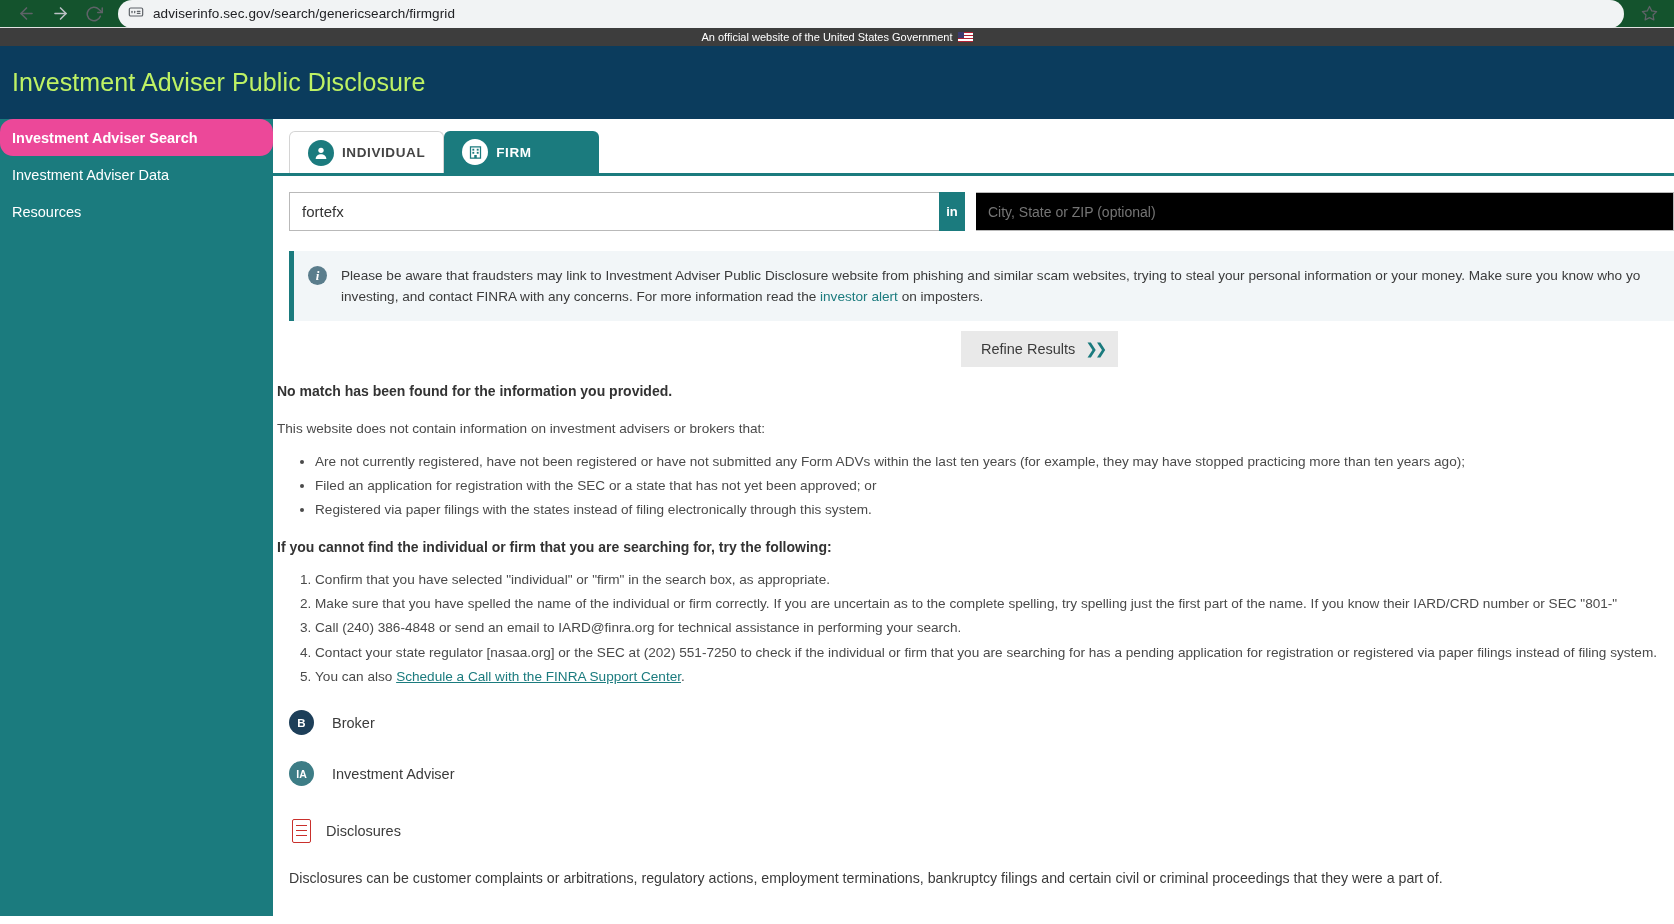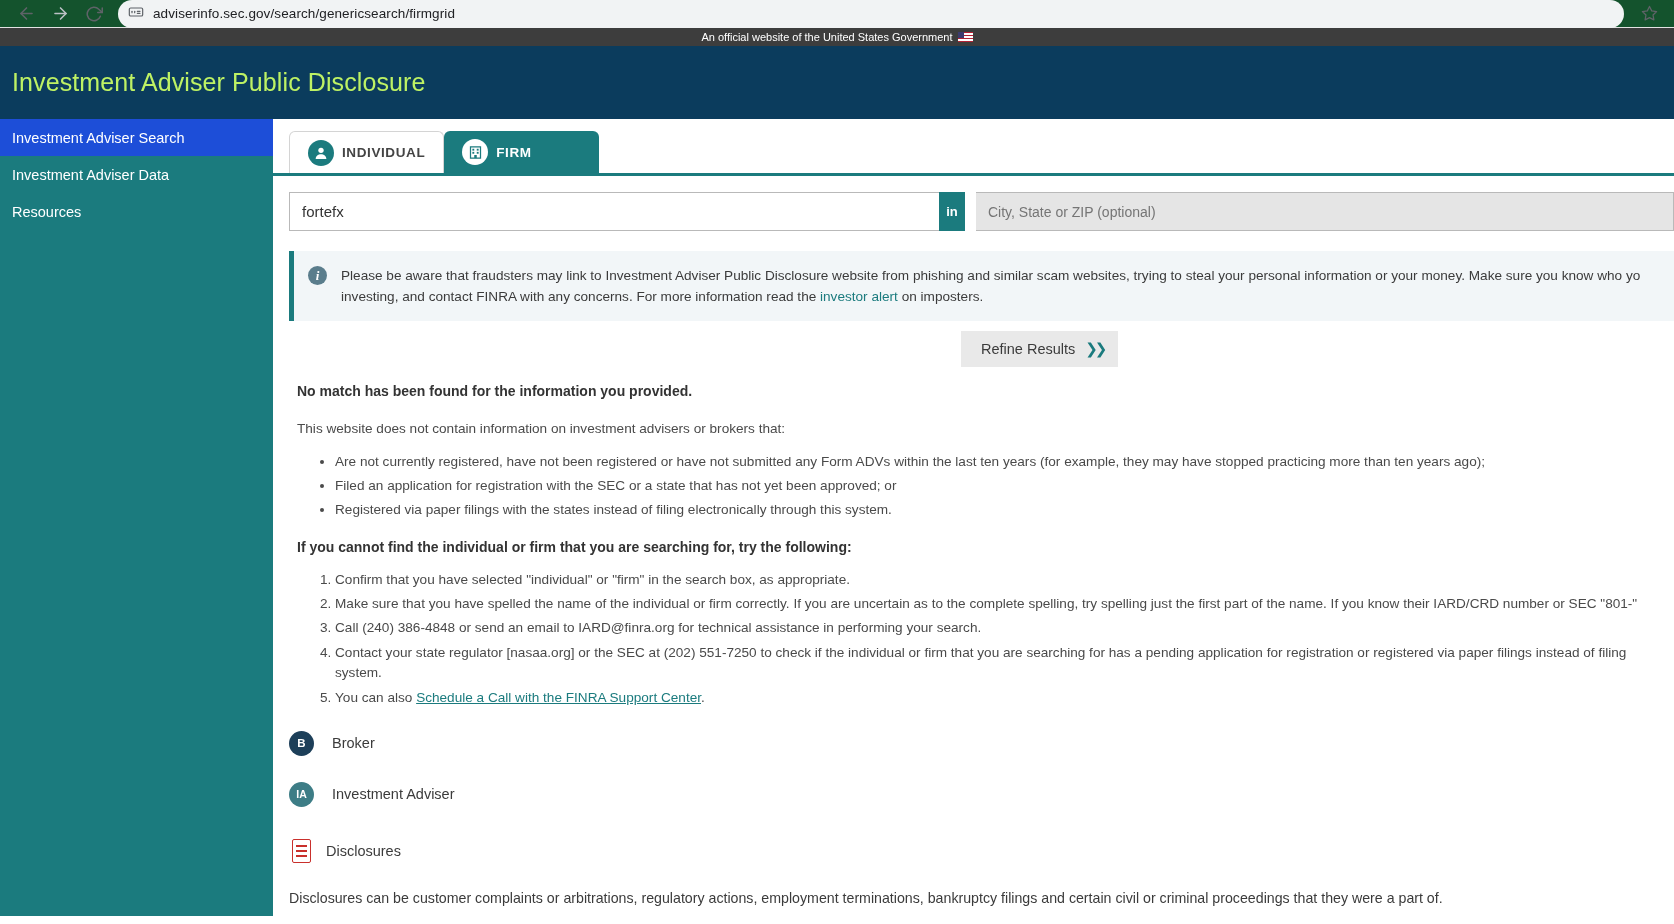--- a/index.html
+++ b/index.html
@@ -110,22 +110,23 @@
   }
   .side-item {
     height: 37px;
     display: flex;
     align-items: center;
     padding-left: 12px;
     color: #ffffff;
     font-size: 14.5px;
   }
   .side-item.active {
-    background: #1d4ed8;
-    font-weight: normal;
+    background: #ec4899;
+    font-weight: bold;
+    border-radius: 13px;
   }
 
   .content {
     flex: 1 1 auto;
     background: #ffffff;
     position: relative;
     overflow: hidden;
   }
 
   
@@ -202,21 +203,21 @@
   }
   .loc-input {
     flex: 1 1 auto;
     border: 1px solid #b9b9b9;
     border-left: none;
     font-size: 14px;
     padding: 0 12px;
     color: #808080;
     outline: none;
     margin-left: 11px;
-    background: #e5e5e5;
+    background: #000000;
     font-family: "Liberation Sans", sans-serif;
   }
 
   
   .alert {
     margin: 20px 0 0 16px;
     background: #f2f6f8;
     border-left: 5px solid #1b7b7e;
     display: flex;
     gap: 14px;
@@ -258,21 +259,21 @@
     padding: 9px 14px 9px 20px;
     display: flex;
     align-items: center;
     gap: 10px;
     font-family: "Liberation Sans", sans-serif;
   }
   .chev { color: #1b7b7e; font-size: 15px; letter-spacing: -3px; }
 
   
   .results {
-    padding: 14px 0 0 24px;
+    padding: 14px 0 0 4px;
     color: #4a4a4a;
     font-size: 13.6px;
     line-height: 1.5;
   }
   .results .headline {
     font-weight: bold;
     color: #333333;
     font-size: 14px;
     margin-bottom: 17px;
   }

